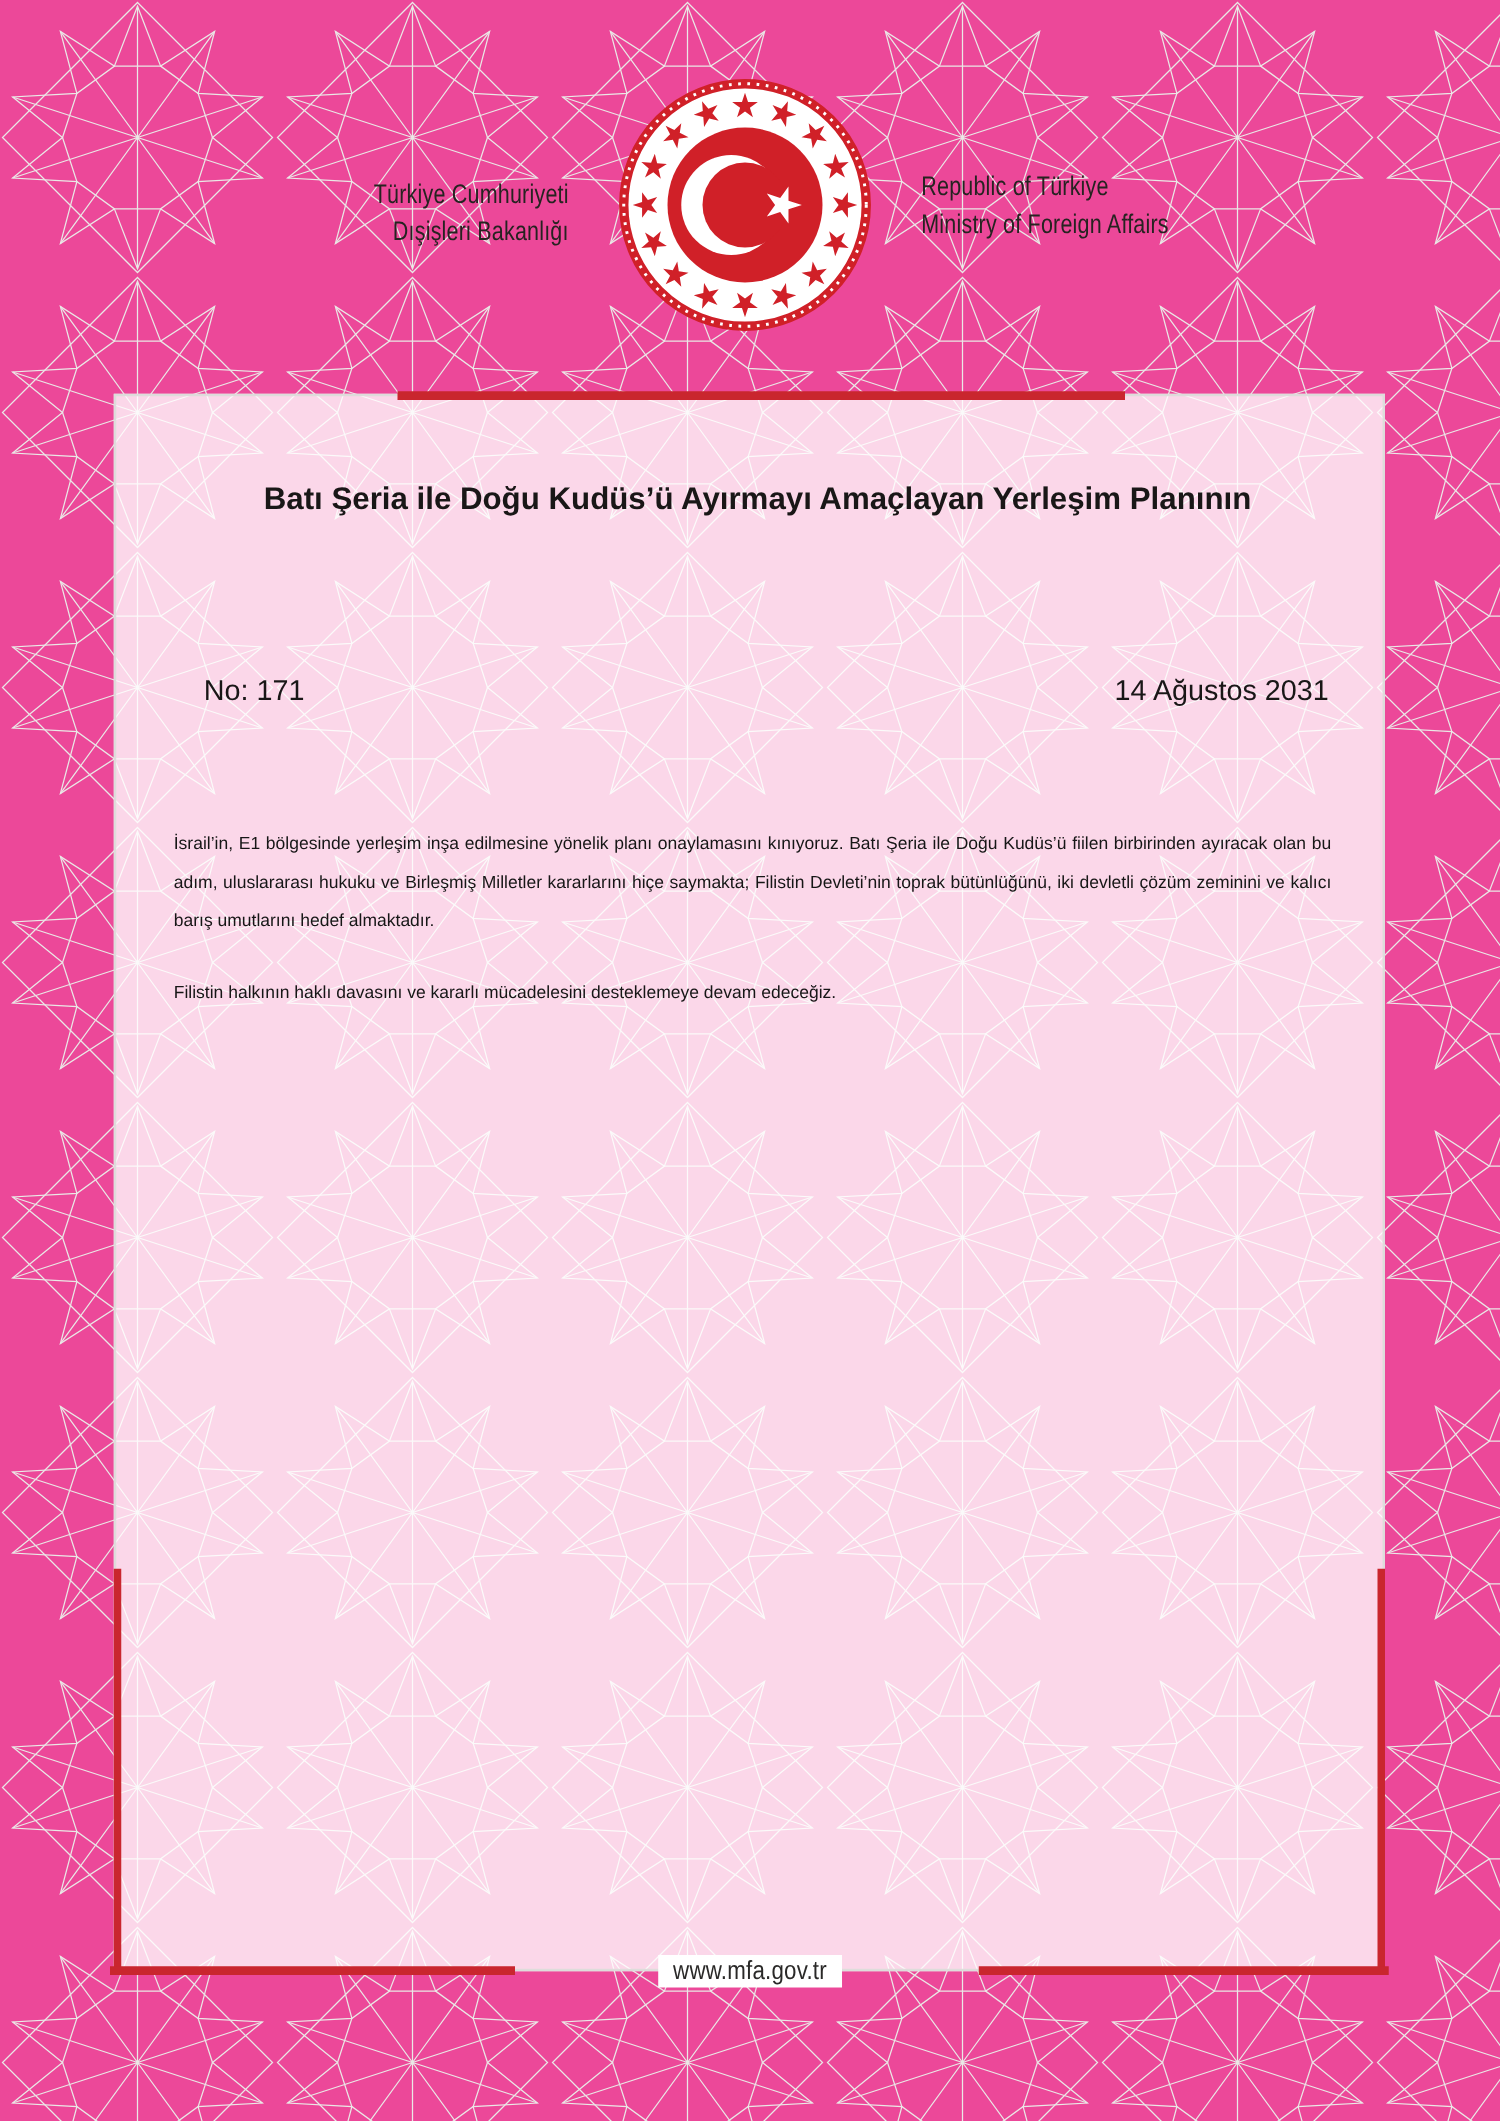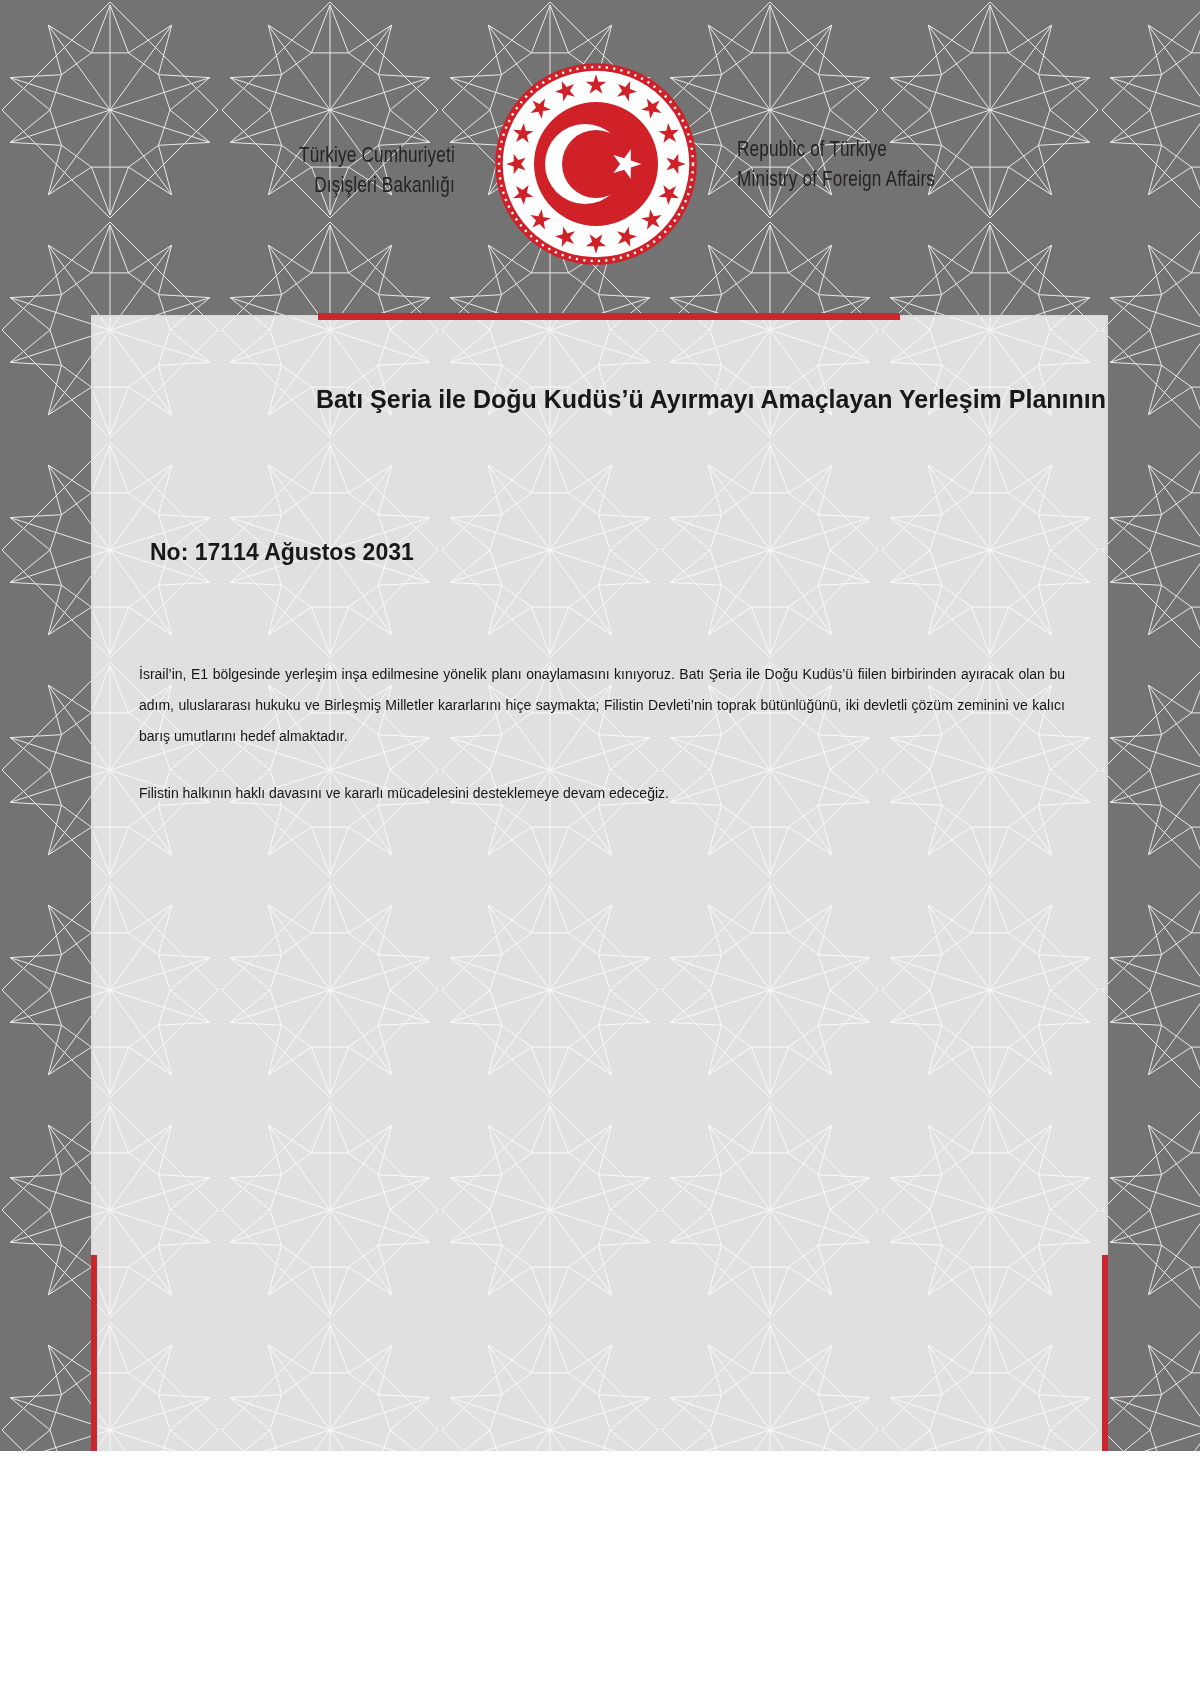--- a/index.html
+++ b/index.html
@@ -1,18 +1,18 @@
 <!DOCTYPE html>
 <html lang="tr"><head>
 <meta charset="utf-8">
 <style>
   html,body{margin:0;padding:0;background:#ffffff;}
   .page{
-    position:relative;width:1200px;height:1451px;overflow:hidden;
-    background:#737373;
+    position:relative;width:1200px;height:1697px;overflow:hidden;
+    background:#ec4899;
     font-family:"Liberation Sans",sans-serif;
     color:#1b1a19;
   }
   .bg-pattern{position:absolute;left:0;top:0;width:1200px;height:1697px;}
   
   .org-tr{
     position:absolute;top:140px;right:745px;text-align:right;
     font-size:21.5px;line-height:30px;color:#262321;letter-spacing:.2px;
     transform:scaleX(.8);transform-origin:right top;white-space:nowrap;
   }
@@ -27,27 +27,27 @@
     position:absolute;left:91px;top:315px;width:1017px;height:1262px;
     border:2px solid #dedcdb;background:rgba(255,255,255,.78);
     box-sizing:border-box;
   }
   .bar-top{position:absolute;left:225px;top:-4px;width:582px;height:7px;background:#c9262e;}
   .red-side-left{position:absolute;left:-2px;top:938px;bottom:-5px;width:6px;background:#c9262e;}
   .red-side-right{position:absolute;right:-2px;top:938px;bottom:-5px;width:6px;background:#c9262e;}
   .bar-bottom-left{position:absolute;left:-5px;bottom:-5px;width:324px;height:7px;background:#c9262e;}
   .bar-bottom-right{position:absolute;right:-5px;bottom:-5px;width:328px;height:7px;background:#c9262e;}
   .title{
-    position:absolute;top:63px;left:13px;right:0;text-align:right;
+    position:absolute;top:63px;left:13px;right:0;text-align:center;
     font-size:25px;font-weight:bold;line-height:38px;color:#191717;
   }
   .meta{
-    position:absolute;top:222px;left:57px;right:43px;
-    display:flex;
-    font-size:23px;font-weight:bold;color:#191717;
+    position:absolute;top:222px;left:70px;right:43px;
+    display:flex;justify-content:space-between;
+    font-size:23px;font-weight:normal;color:#191717;
   }
   .body-text{
     position:absolute;top:342px;left:46px;right:41px;
     font-size:14px;line-height:31px;text-align:justify;text-justify:inter-word;
     color:#161616;
   }
   .body-text p{margin:0 0 26px 0;}
   .footer-url{
     position:absolute;bottom:-15px;left:50%;
     transform:translateX(-50%) scaleX(.85);transform-origin:center;

